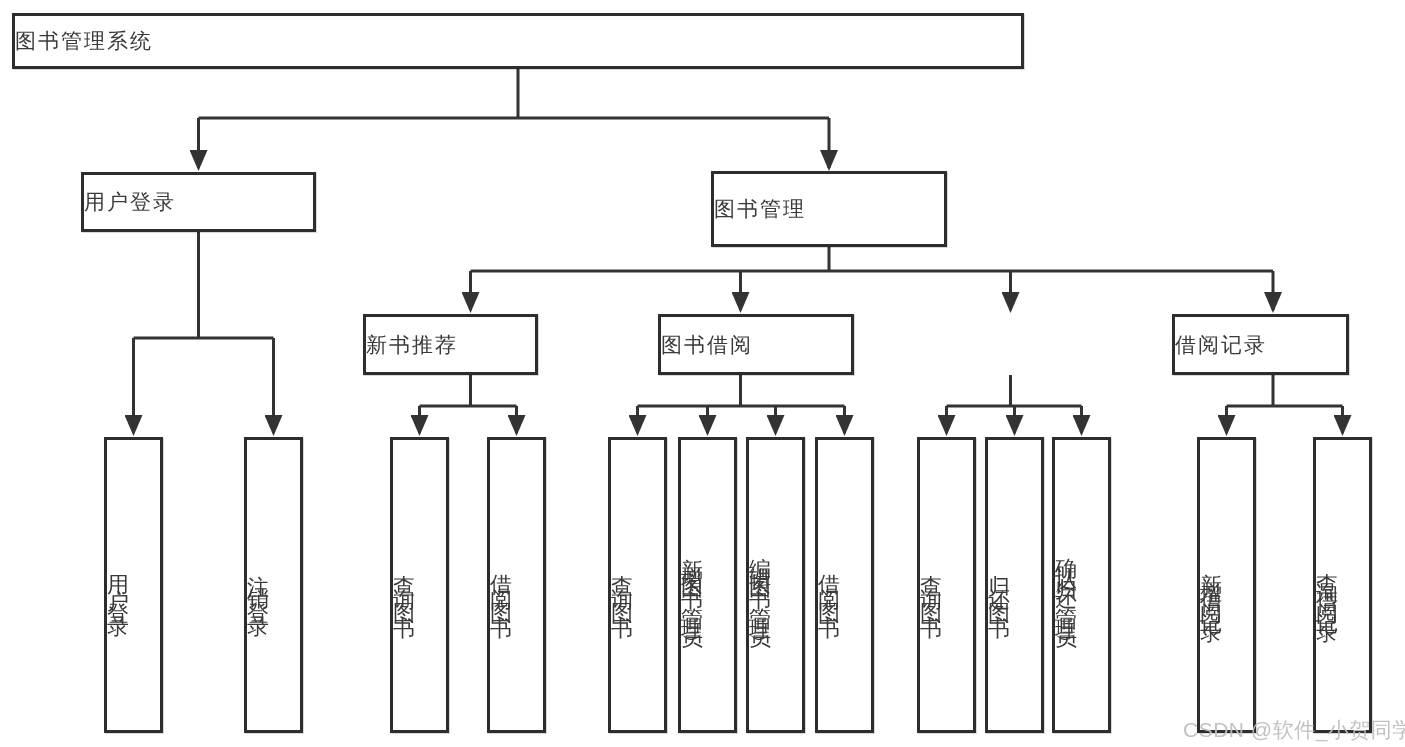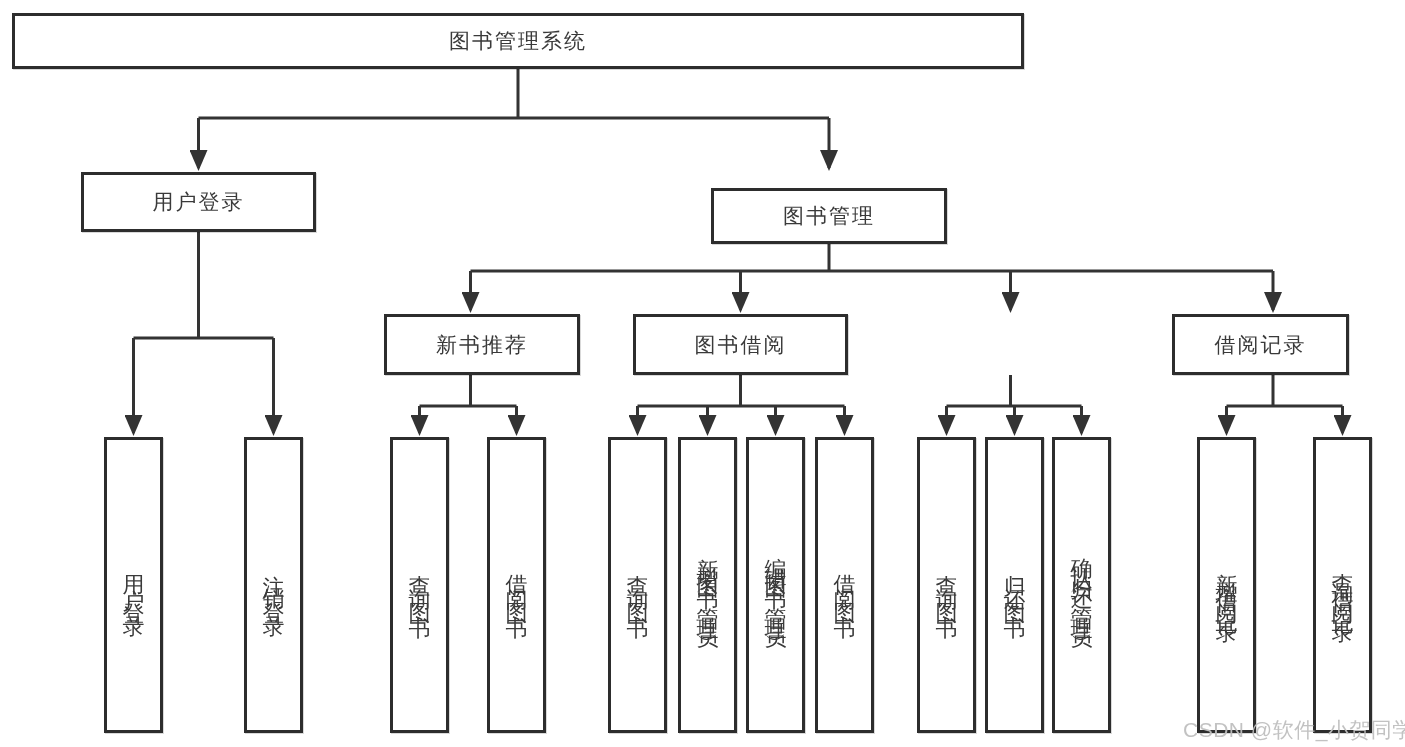--- a/index.html
+++ b/index.html
@@ -9,21 +9,21 @@
     background:#ffffff;
     font-family:"Liberation Sans", sans-serif;
     overflow:hidden;
   }
   #connectors { position:absolute; left:0; top:0; width:1405px; height:747px; }
   .node {
     position:absolute;
     background:#ffffff;
     border:3px solid #2d2d2d;
     box-sizing:border-box;
-    display:flex; align-items:center; justify-content:center;
+    display:flex; align-items:center; justify-content:flex-start;
     box-shadow:1px 1px 0 rgba(0,0,0,0.15);
   }
   .htext {
     font-size:21px; color:#3a3a3a; letter-spacing:2px; white-space:nowrap;
   }
   .vtext {
     writing-mode:vertical-rl;
     text-orientation:mixed;
     font-size:22px; color:#3a3a3a; line-height:1;
   }
@@ -83,28 +83,28 @@
     </g>
   </svg>
 
   <div class="node" style="left:12px;top:13px;width:1012px;height:56px">
     <span class="htext">图书管理系统</span>
   </div>
 
   <div class="node" style="left:81px;top:172px;width:235px;height:60px">
     <span class="htext">用户登录</span>
   </div>
-  <div class="node" style="left:711px;top:188px;width:236px;height:56px">
+  <div class="node" style="left:711px;top:171px;width:236px;height:76px">
     <span class="htext">图书管理</span>
   </div>
 
-  <div class="node l3" style="left:384px;width:196px">
+  <div class="node l3" style="left:363px;width:175px">
     <span class="htext">新书推荐</span>
   </div>
-  <div class="node l3" style="left:633px;width:215px">
+  <div class="node l3" style="left:658px;width:196px">
     <span class="htext">图书借阅</span>
   </div>
   <div class="node l3" style="left:1172px;width:177px">
     <span class="htext">借阅记录</span>
   </div>
 
   <div class="node leaf" style="left:104px">
     <span class="vtext" style="letter-spacing: 14px;">用户登录</span>
   </div>
   <div class="node leaf" style="left:244px">

